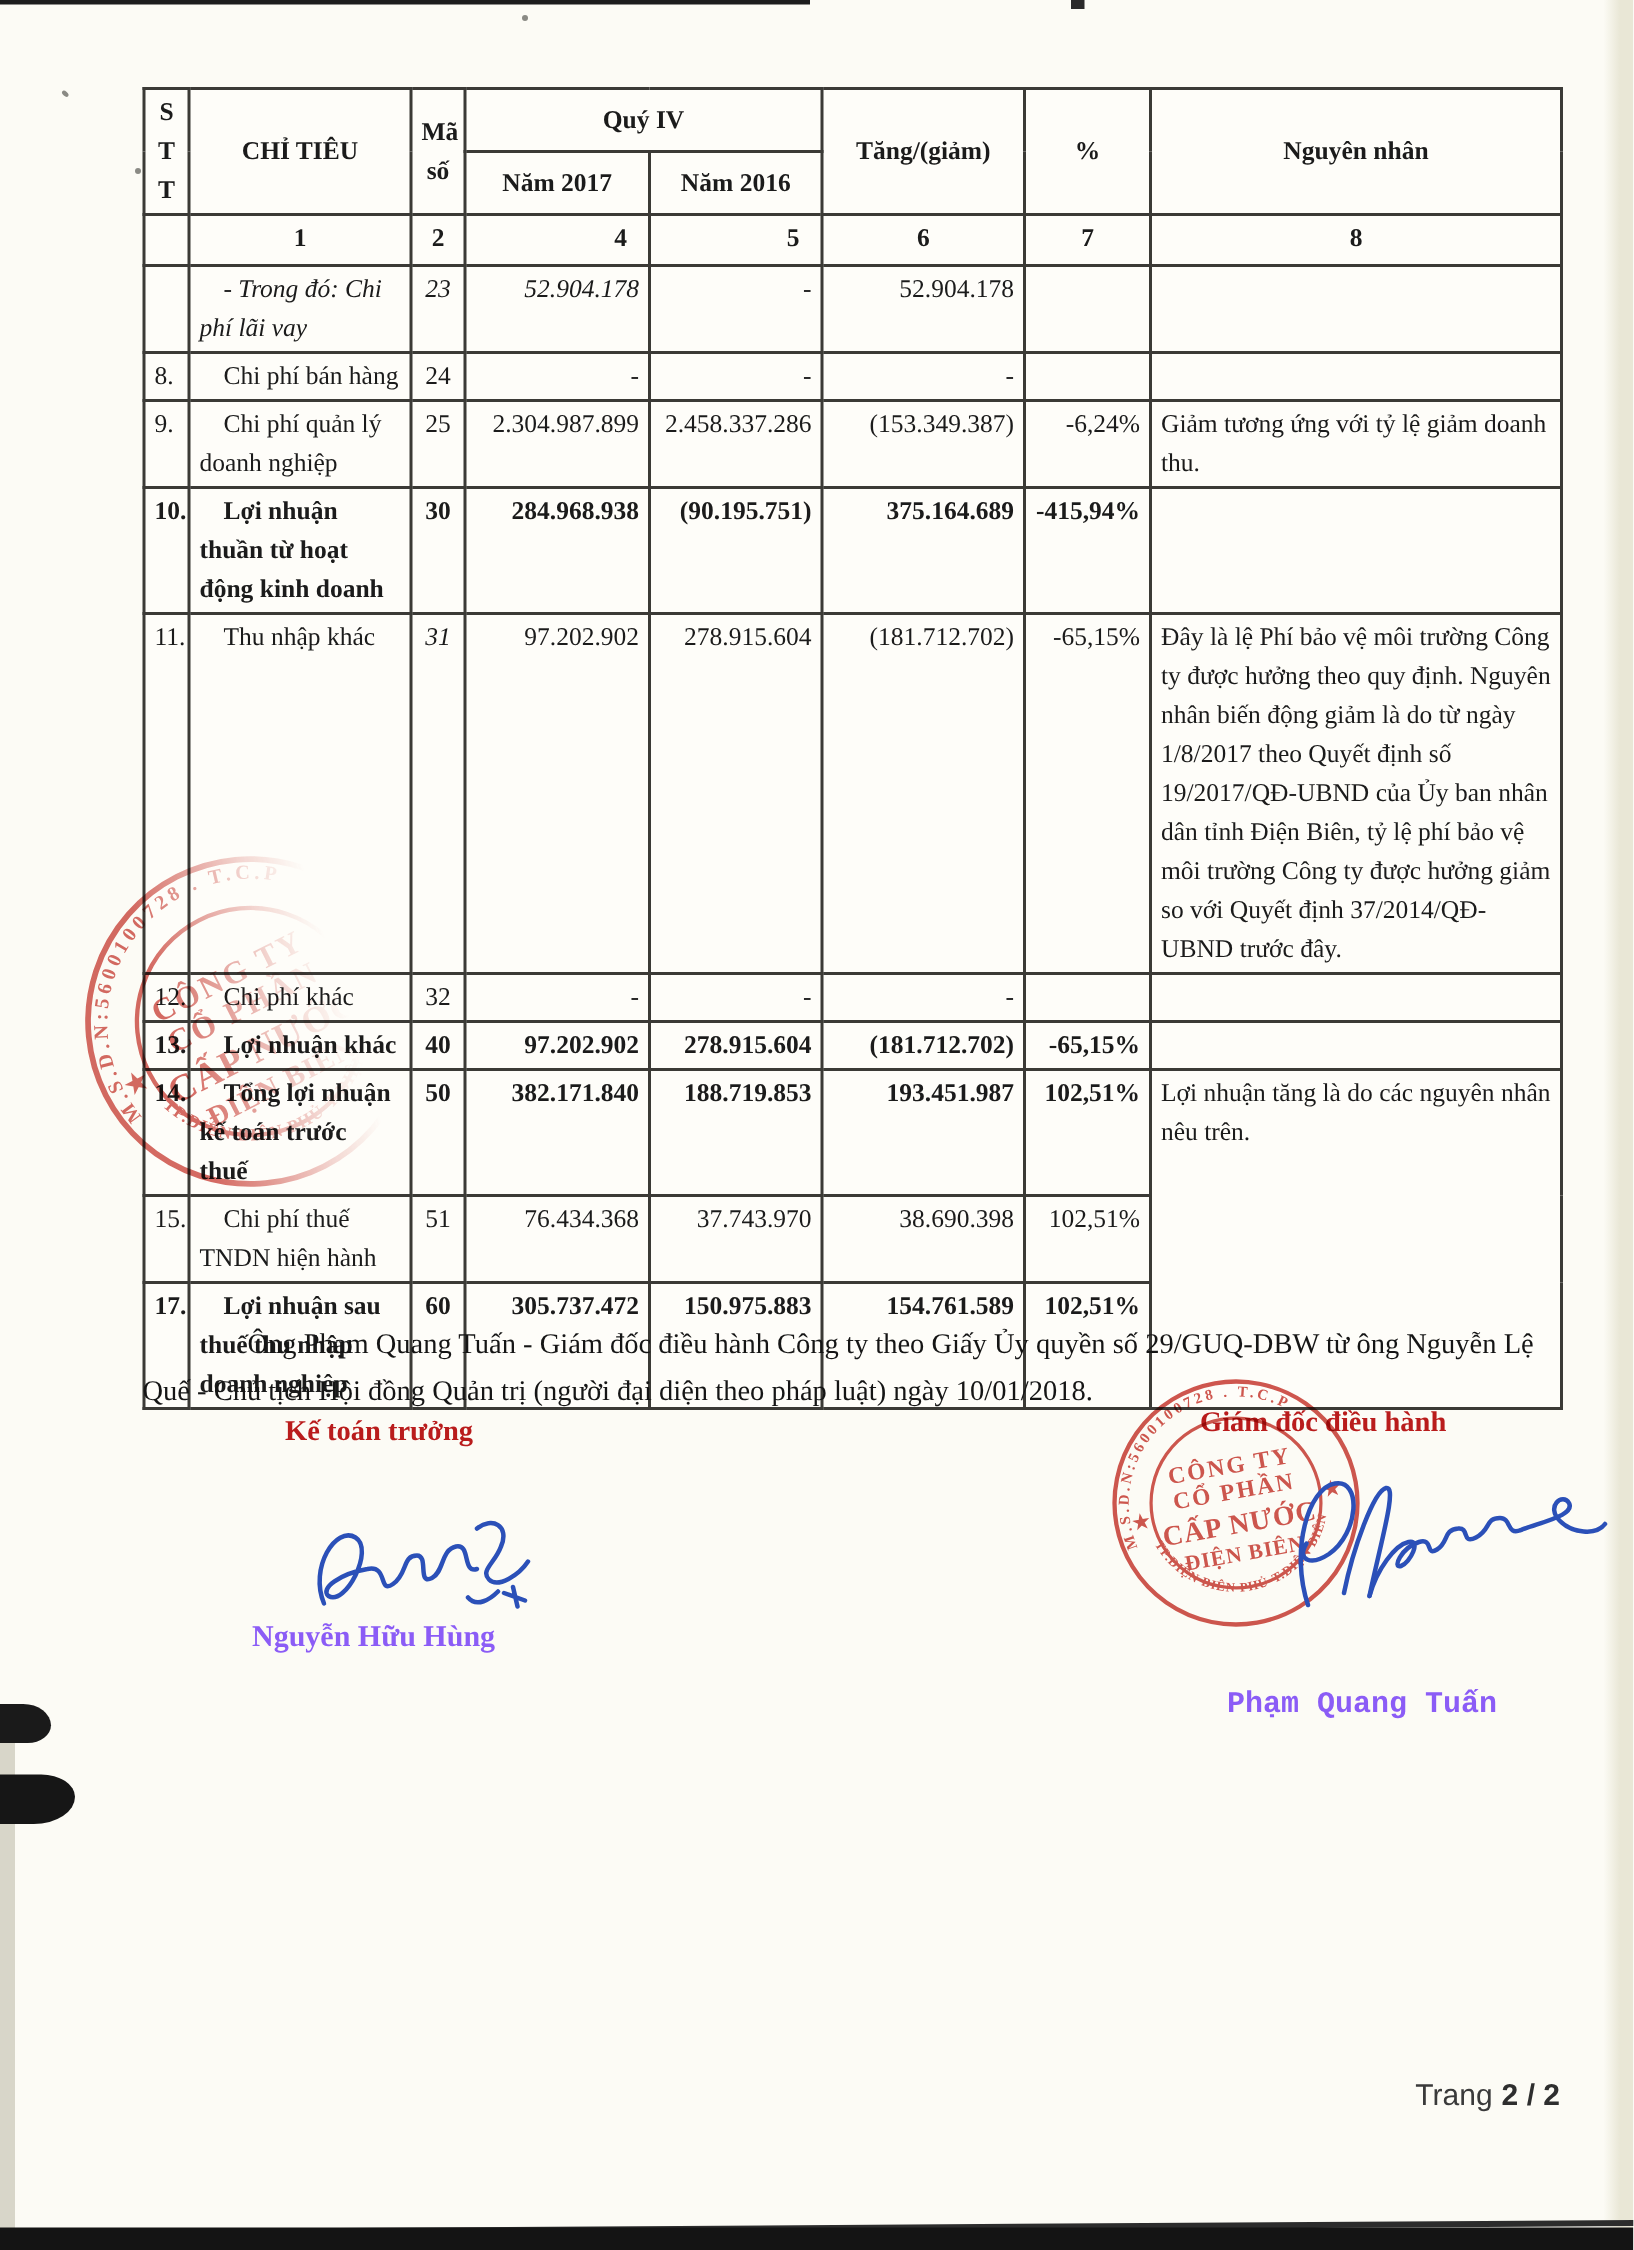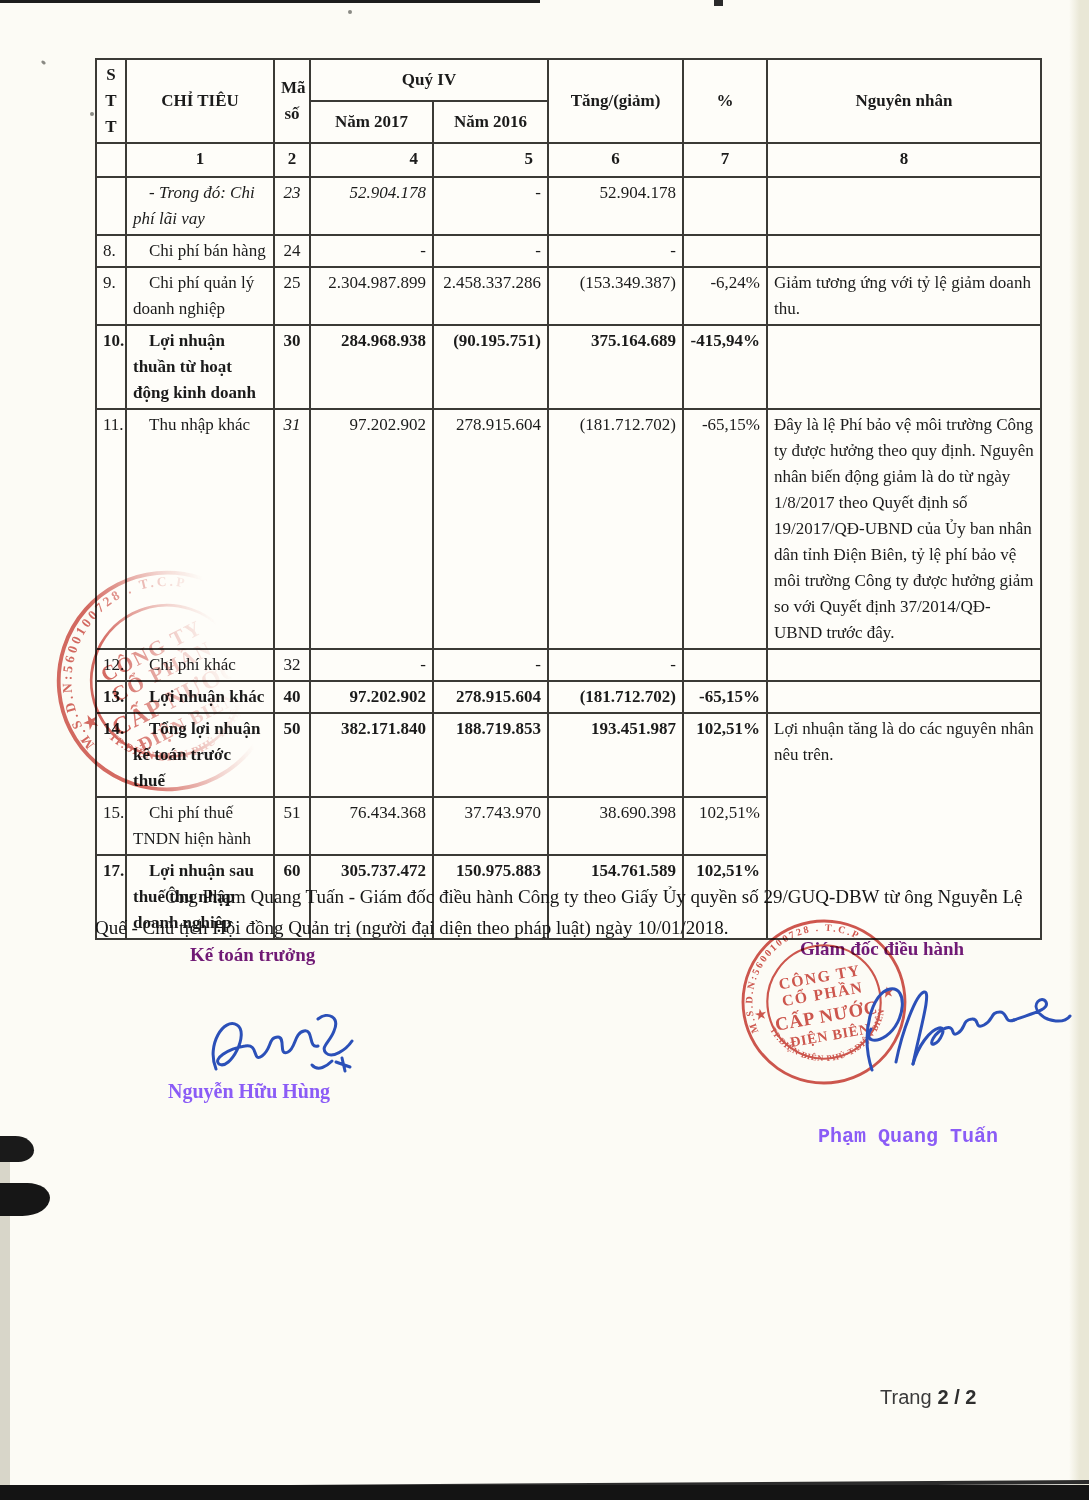--- a/index.html
+++ b/index.html
@@ -60,21 +60,21 @@
   .r4{height:180px;} .r5{height:27px;} .r6{height:27px;} .r7{height:47px;border-radius:32px;}
   .r8{height:52px;} .r9{height:80px;}
 
   
   .note-par{
     position:absolute; left:95px; top:862px; width:952px;
     font-size:19px; line-height:31px; text-indent:70px; color:#151515;
   }
 
   
-  .sig-title{position:absolute; font-weight:bold; font-size:19px; color:#701a75;}
+  .sig-title{position:absolute; font-weight:bold; font-size:19px; color:#b91c1c;}
   .sig-title-left{left:190px; top:944px;}
   .sig-title-right{left:800px; top:938px;}
   .sig-name{position:absolute; font-weight:bold; font-size:20px; color:#8b5cf6;}
   .sig-name-left{left:168px; top:1080px;}
   .sig-name-right{left:818px; top:1125px;font-family:Liberation Mono, monospace;}
   .sig-svg{position:absolute;}
   .sig-svg path{fill:none; stroke:var(--signature-blue,#2b50b8); stroke-width:3; stroke-linecap:round; stroke-linejoin:round;}
   .sig-left{left:200px; top:1005px; width:165px; height:85px;}
   .sig-right{left:842px; top:972px; width:235px; height:118px;}
 
@@ -92,21 +92,21 @@
   .stamp text{fill:var(--stamp-red,#cc4a42); font-family:"Liberation Serif","DejaVu Serif",serif; font-weight:bold;}
   .stamp .arc-text{font-size:14px; letter-spacing:3px;}
   .stamp .arc-bottom{font-size:12px; letter-spacing:1px;}
   .stamp .c1{font-size:22px; letter-spacing:2px;}
   .stamp .c2{font-size:26px; letter-spacing:1px;}
   .stamp .c3{font-size:20px; letter-spacing:1px;}
   .stamp .c-star{font-size:18px;}
 
   
   .page-footer{
-    position:absolute; left:880px; top:1386px; width:160px; text-align:left;
+    position:absolute; left:880px; top:1386px; width:160px; text-align:right;
     font-family:"Liberation Sans","DejaVu Sans",sans-serif; font-size:20px; color:#3a3a3a;
   }
   .page-footer .pf-num{font-weight:bold; color:#2e2e2e; margin-left:6px;}
 </style>
 </head>
 <body>
 
 <div class="page">
 
   <div class="art art-top-line"></div>

